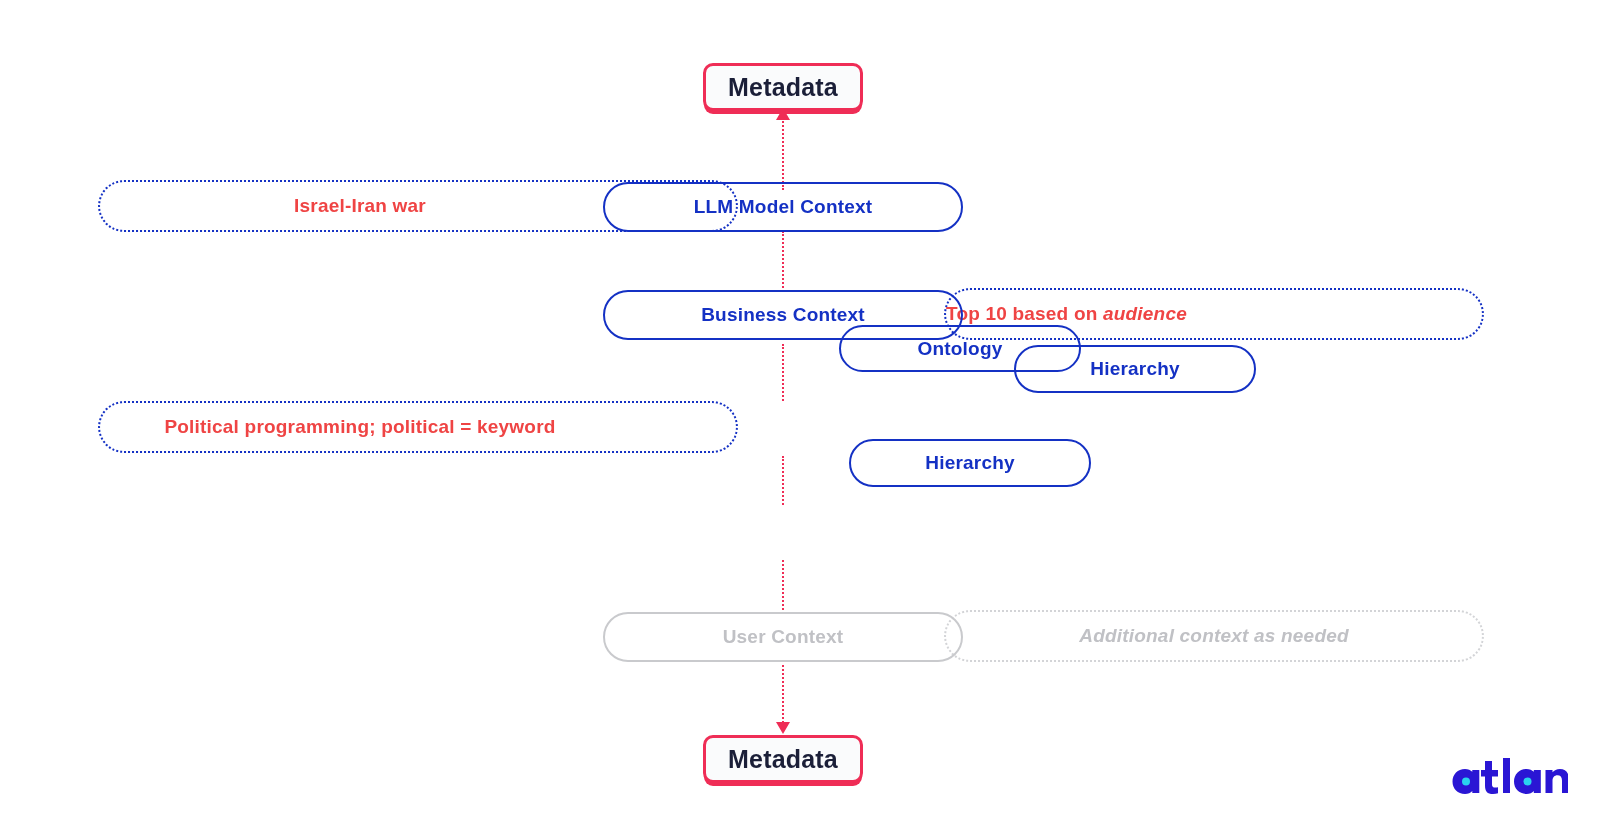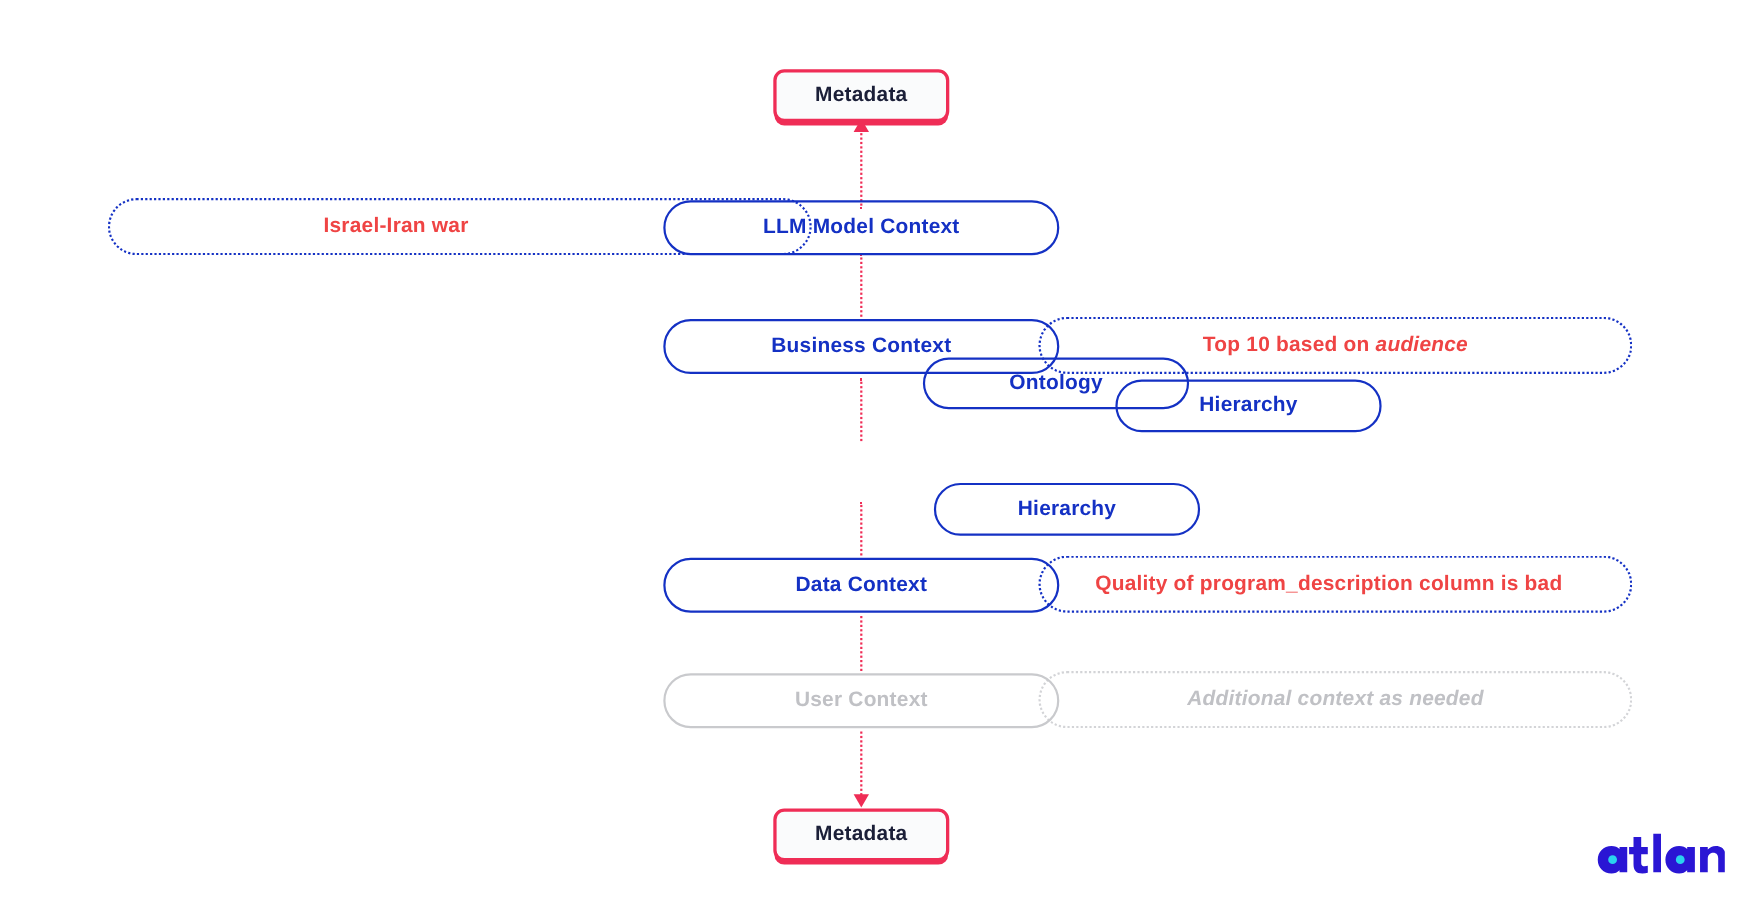--- a/index.html
+++ b/index.html
@@ -47,21 +47,21 @@
     border: 3px solid #ef2d56;
     border-radius: 10px;
     background: #fafbfc;
     display: flex;
     align-items: center;
     justify-content: center;
     box-shadow: 0 4px 0 -1px #ef2d56;
     z-index: 6;
   }
   .metadata-box span {
-    font-size: 19px;
+    font-size: 25px;
     font-weight: bold;
     color: #1b1f38;
     letter-spacing: .2px;
   }
 
   
   .ctx-box {
     position: absolute;
     box-sizing: border-box;
     border: 2px solid #1431c4;
@@ -134,42 +134,39 @@
   </div>
 
   <div class="note-box" style="left:98px; top:180px; width:640px; height:52px;">
     <span style="width:520px; text-align:center;">Israel-Iran war</span>
   </div>
   <div class="ctx-box" style="left:603px; top:182px; width:360px; height:50px; z-index:3;justify-content:center;">
     <span>LLM Model Context</span>
   </div>
 
   <div class="note-box" style="left:944px; top:288px; width:540px; height:52px;">
-    <span style="width:100%; text-align:center;"><span>Top 10 based on </span><i>audience</i></span>
+    <span style="width:100%; "><span>Top 10 based on </span><i>audience</i></span>
   </div>
   <div class="ctx-box" style="left:603px; top:290px; width:360px; height:50px; z-index:3;">
     <span>Business Context</span>
   </div>
   <div class="ctx-box" style="left:839px; top:325px; width:242px; height:47px; z-index:4;">
     <span>Ontology</span>
   </div>
   <div class="ctx-box" style="left:1014px; top:345px; width:242px; height:48px; z-index:5;">
     <span>Hierarchy</span>
   </div>
 
+  <div class="note-box" style="left:98px; top:401px; width:640px; height:52px;">
+    <span style="width:520px; text-align:center;">Political programming; political = keyword</span>
+  </div>
   <div class="ctx-box" style="left:849px; top:439px; width:242px; height:48px; z-index:4;">
     <span>Hierarchy</span>
   </div>
 
-  <div class="note-box" style="left:944px; top:505px; width:540px; height:52px;">
-    <span style="width:100%; text-align:center; margin-left:-6px;">Quality of program_description column is bad</span>
-  </div>
-  <div class="ctx-box" style="left:603px; top:507px; width:360px; height:50px; z-index:3;">
-    <span>Data Context</span>
-  </div>
 
   <div class="note-box muted" style="left:944px; top:610px; width:540px; height:52px;">
     <span style="width:100%; text-align:center;">Additional context as needed</span>
   </div>
   <div class="ctx-box muted" style="left:603px; top:612px; width:360px; height:50px; z-index:3;">
     <span>User Context</span>
   </div>
 
   <div class="metadata-box" style="left:703px; top:735px; width:160px; height:48px;">
     <span>Metadata</span>

